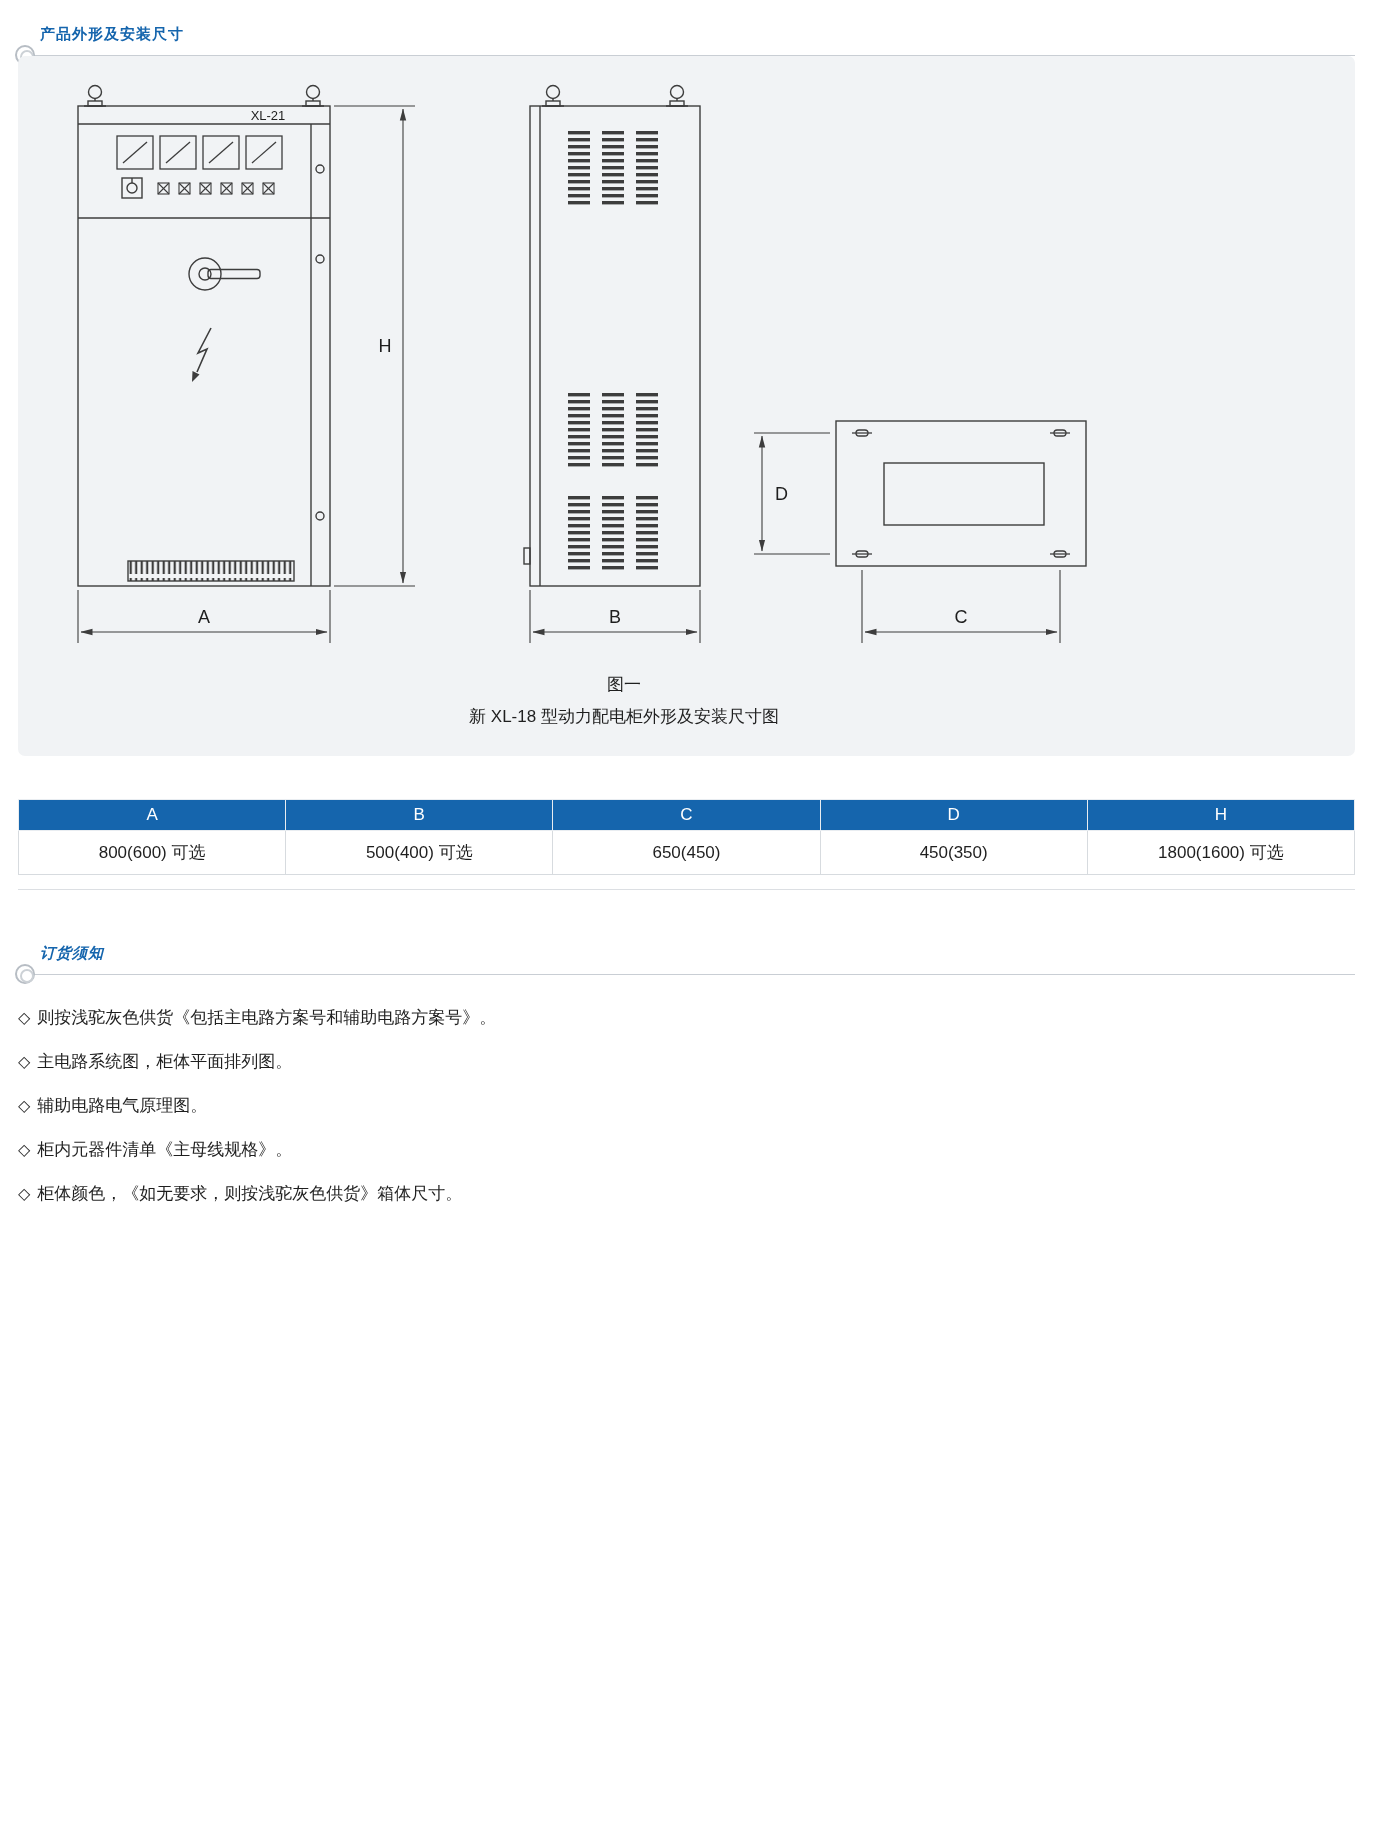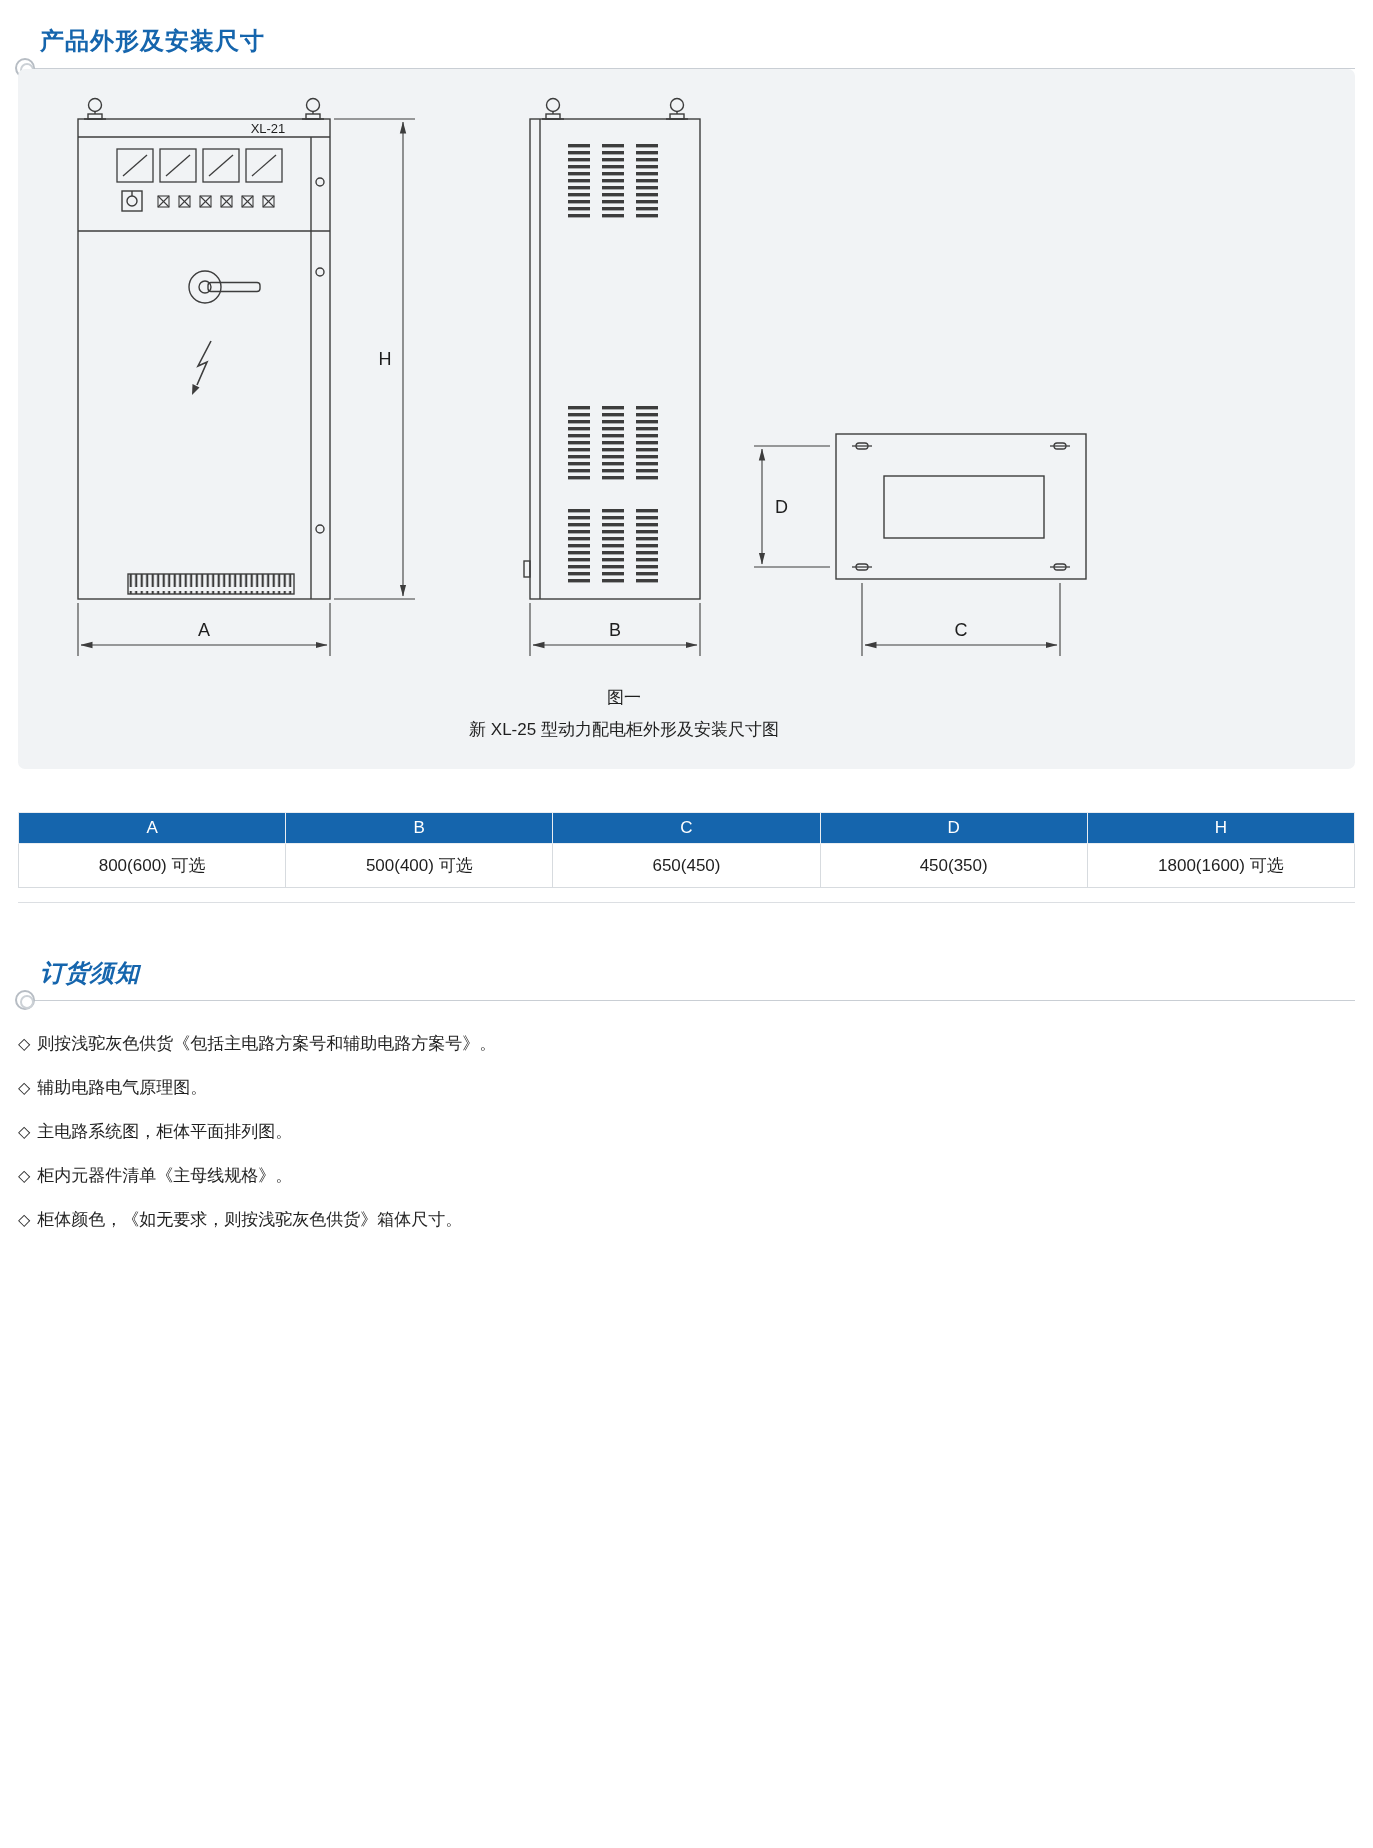--- a/index.html
+++ b/index.html
@@ -11,21 +11,21 @@
     position: relative;
     overflow: hidden;
   }
   .content { padding: 0 18px; }
 
   .sec-head { position: relative; }
   .sec-head.first { padding-top: 25px; }
   .sec-head.second { padding-top: 54px; font-style: italic; }
   .sec-title {
     margin-left: 22px;
-    font-size: 24px;
+    font-size: 15px;
     font-weight: bold;
     color: var(--accent-blue, #1565ad);
     letter-spacing: 1px;
   }
   .sec-rule { position: relative; margin-top: 11px; border-top: 1px solid var(--line-gray, #c9ced4); }
   .ornament {
     position: absolute; left: -3px; top: -11px;
     width: 20px; height: 20px;
     border: 2px solid #b7bdc4; border-radius: 50%;
     background: #ffffff;
@@ -222,21 +222,21 @@
       <text class="small" x="250" y="64" text-anchor="middle">XL-21</text>
       <text x="186" y="567" text-anchor="middle">A</text>
       <text x="367" y="296" text-anchor="middle">H</text>
       <text x="597" y="567" text-anchor="middle">B</text>
       <text x="943" y="567" text-anchor="middle">C</text>
       <text x="757" y="444">D</text>
     </svg>
 
     <div class="figure-captions">
       <div class="cap1">图一</div>
-      <div class="cap2">新 XL-25 型动力配电柜外形及安装尺寸图</div>
+      <div class="cap2">新 XL-18 型动力配电柜外形及安装尺寸图</div>
     </div>
   </div>
 
   <table class="dims">
     <thead>
       <tr>
         <th>A</th>
         <th>B</th>
         <th>C</th>
         <th>D</th>
@@ -257,19 +257,19 @@
 
   <div class="sec-head second">
     <div class="sec-title">订货须知</div>
     <div class="sec-rule">
       <span class="ornament"></span>
     </div>
   </div>
 
   <ul class="notes">
     <li><span class="diamond">◇</span><span>则按浅驼灰色供货《包括主电路方案号和辅助电路方案号》。</span></li>
+    <li><span class="diamond">◇</span><span>主电路系统图，柜体平面排列图。</span></li>
     <li><span class="diamond">◇</span><span>辅助电路电气原理图。</span></li>
-    <li><span class="diamond">◇</span><span>主电路系统图，柜体平面排列图。</span></li>
     <li><span class="diamond">◇</span><span>柜内元器件清单《主母线规格》。</span></li>
     <li><span class="diamond">◇</span><span>柜体颜色，《如无要求，则按浅驼灰色供货》箱体尺寸。</span></li>
   </ul>
 
 </div>
 
 </body></html>

